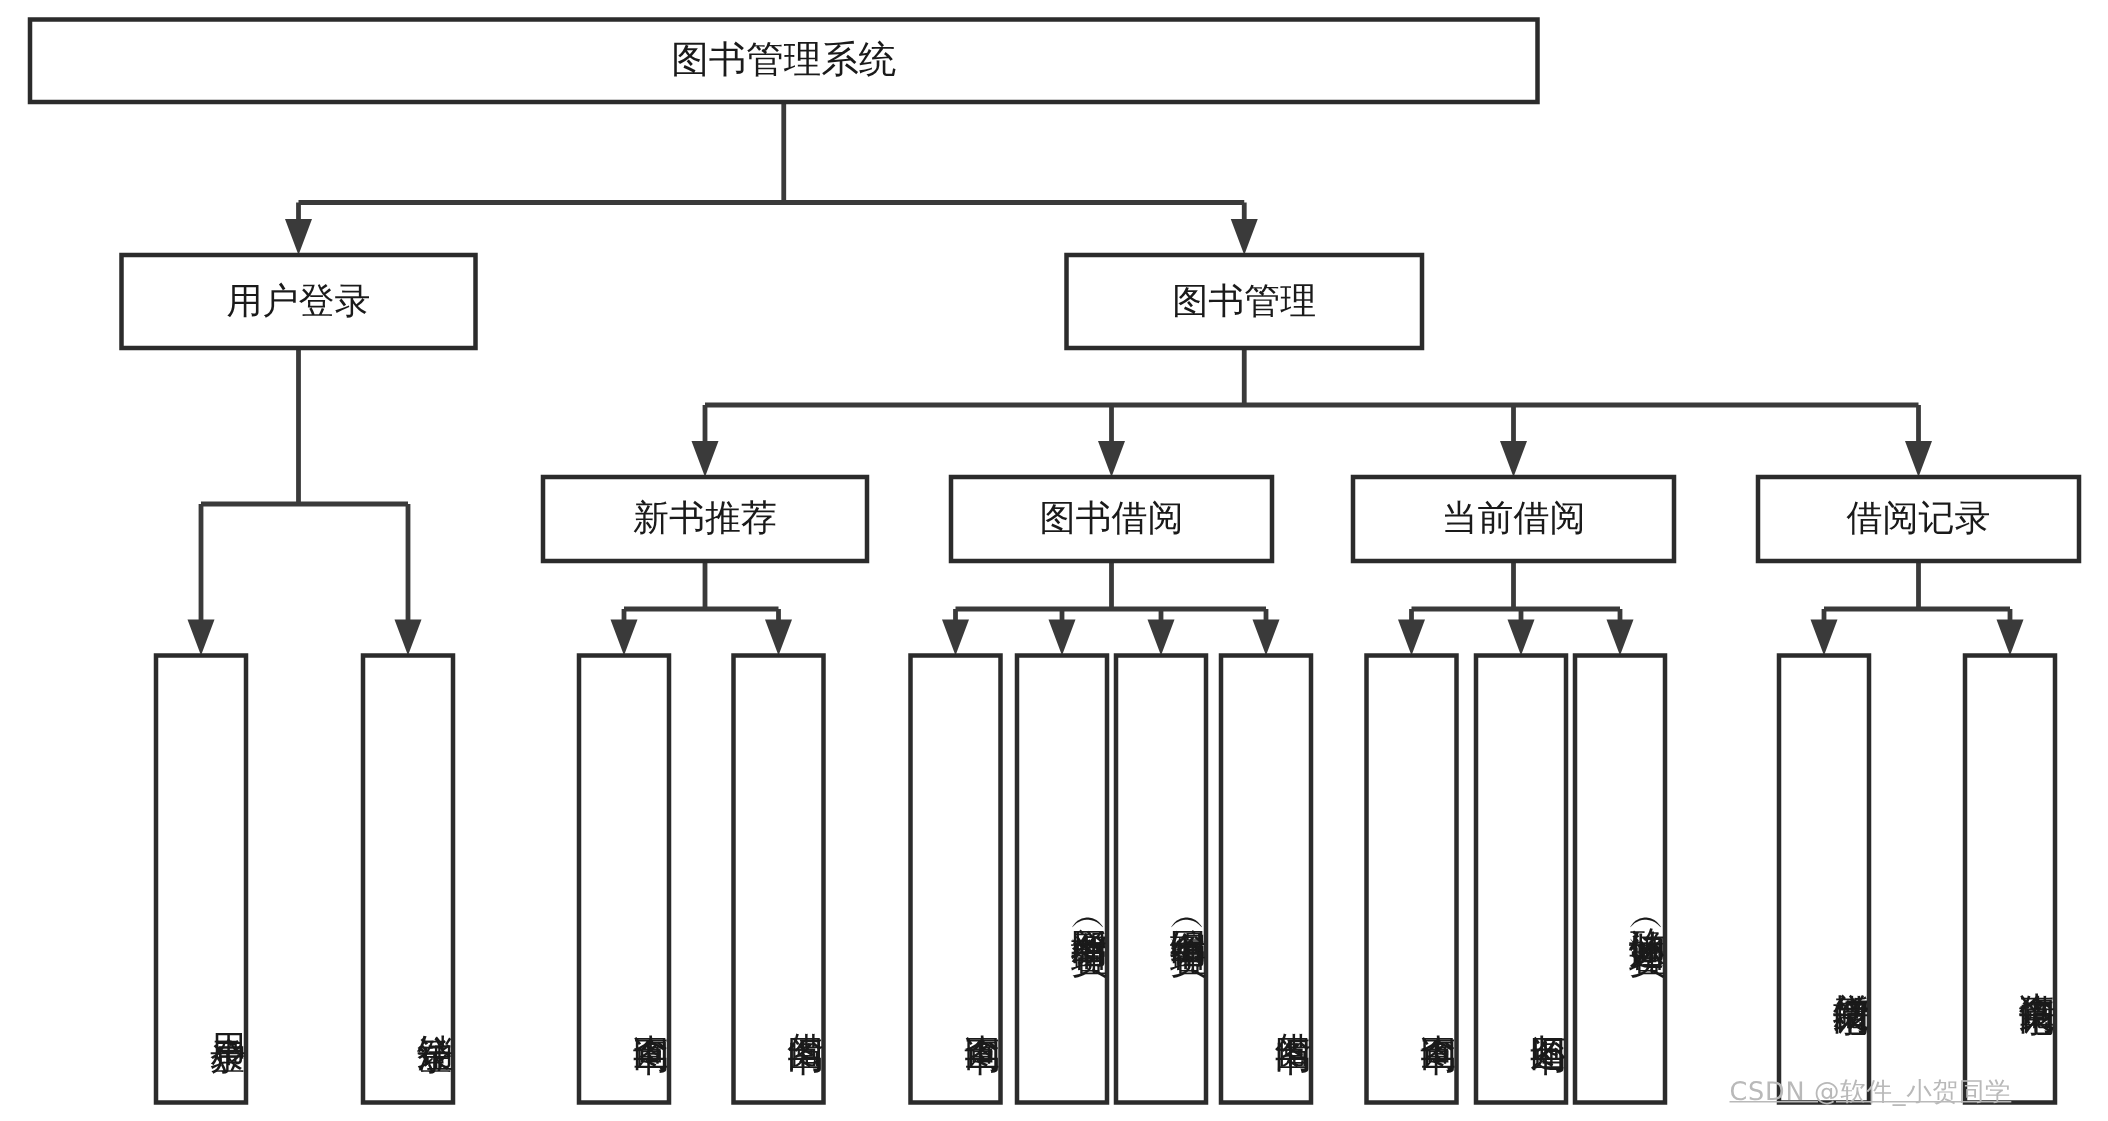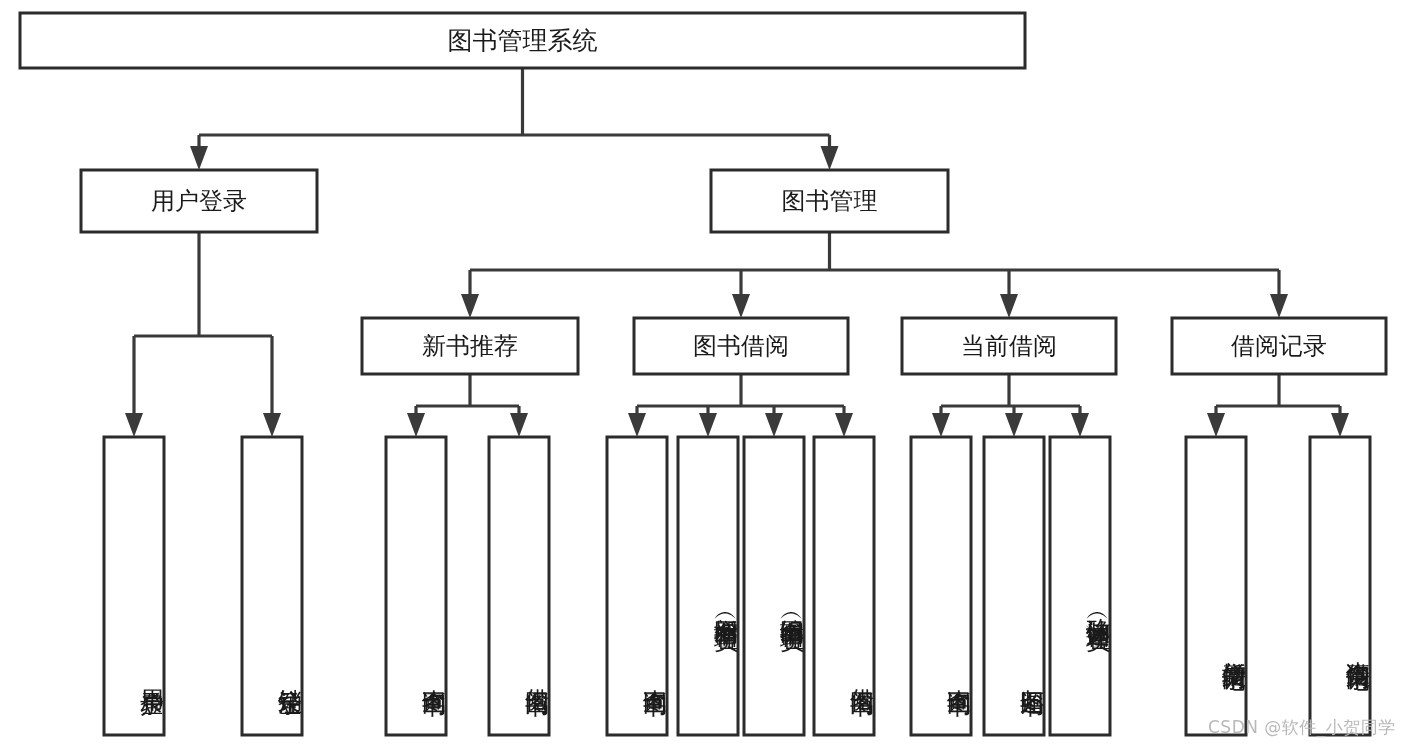--- a/index.html
+++ b/index.html
@@ -186,15 +186,15 @@
       <div class="leaf-label" style="left: 678px; top: 445px; width: 60px; height: 282px; padding-top: 20px;">新增图书（管理员）</div>
       <div class="leaf-label" style="left: 744px; top: 445px; width: 60px; height: 282px; padding-top: 20px;">编辑图书（管理员）</div>
       <div class="leaf-label" style="left: 814px; top: 445px; width: 60px; height: 282px; padding-top: 87px;">借阅图书</div>
       <div class="leaf-label" style="left: 911px; top: 445px; width: 60px; height: 282px; padding-top: 87px;">查询图书</div>
       <div class="leaf-label" style="left: 984px; top: 445px; width: 60px; height: 282px; padding-top: 87px;">归还图书</div>
       <div class="leaf-label" style="left: 1050px; top: 445px; width: 60px; height: 282px; padding-top: 20px;">确认归还（管理员）</div>
       <div class="leaf-label" style="left: 1186px; top: 445px; width: 60px; height: 282px; padding-top: 60px;">新增借阅记录</div>
       <div class="leaf-label" style="left: 1310px; top: 445px; width: 60px; height: 282px; padding-top: 60px;">查询借阅记录</div>
     </div>
 
-  <div class="watermark" style="left: 1208px; top: 716px;">CSDN @软件_小贺同学</div>
+  <div class="watermark" style="left: 1153px; top: 716px; text-decoration: underline;">CSDN @软件_小贺同学</div>
 
 </div>
 
 </body></html>

